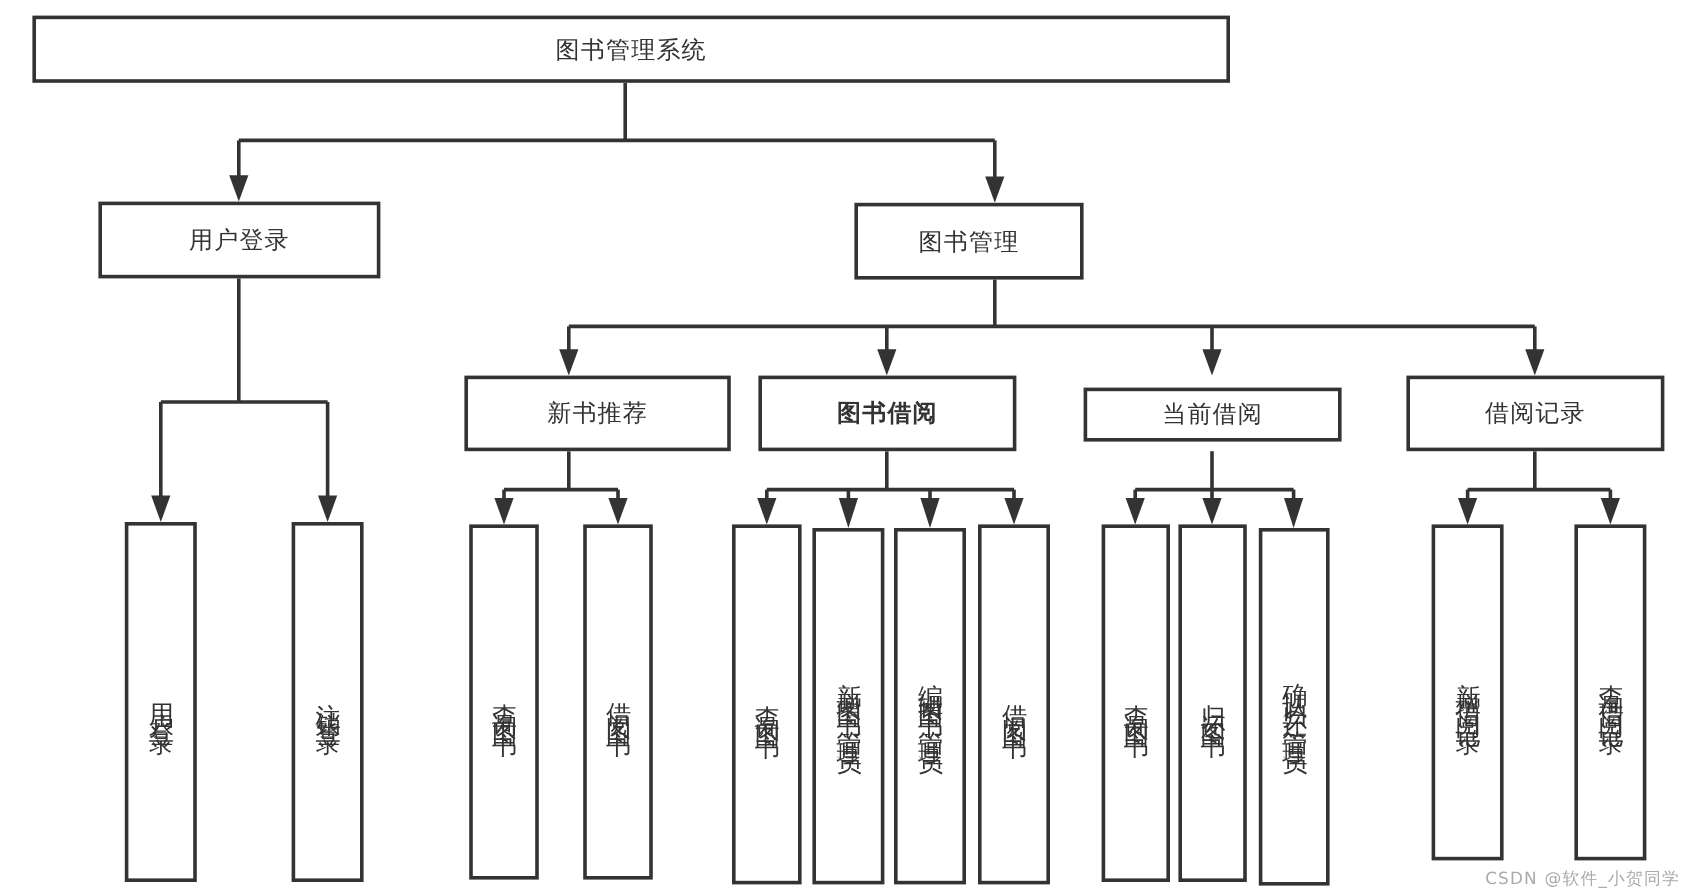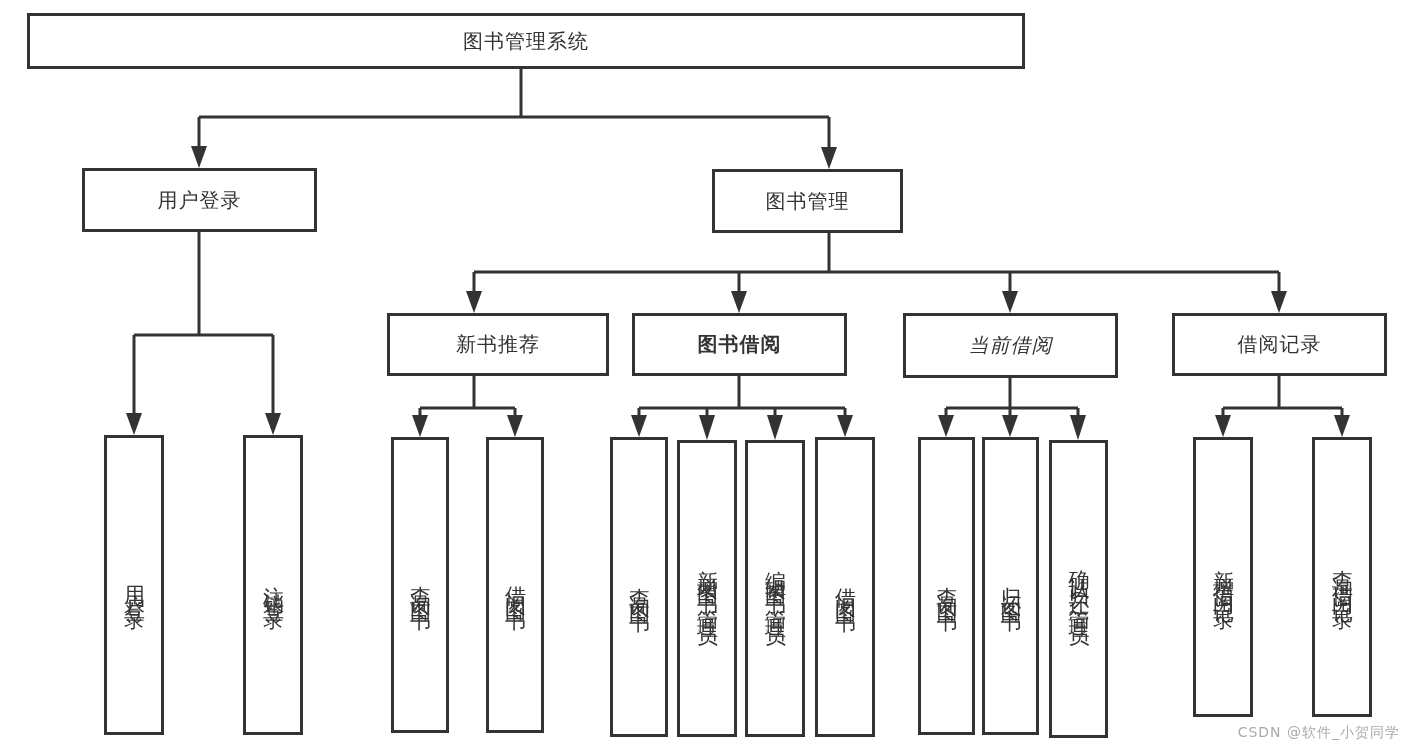--- a/index.html
+++ b/index.html
@@ -138,21 +138,21 @@
     </g>
   </svg>
 
   <div class="node" style="left:27px; top:13px; width:998px; height:56px;">图书管理系统</div>
 
   <div class="node" style="left:82px; top:168px; width:235px; height:64px;">用户登录</div>
   <div class="node" style="left:712px; top:169px; width:191px; height:64px;">图书管理</div>
 
   <div class="node" style="left:363px; top:313px; width:222px; height:63px;margin-left:24px;">新书推荐</div>
   <div class="node" style="left:632px; top:313px; width:215px; height:63px;font-weight:bold;">图书借阅</div>
-  <div class="node" style="left:903px; top:313px; width:215px; height:65px;font-style:italic;">当前借阅</div>
+  <div class="node" style="left:903px; top:323px; width:215px; height:45px;">当前借阅</div>
   <div class="node" style="left:1172px; top:313px; width:215px; height:63px;">借阅记录</div>
 
   <div class="leaf" style="left:104px; top:435px; width:60px; height:300px;">
     <span class="vtext">用户登录</span>
   </div>
   <div class="leaf" style="left:243px; top:435px; width:60px; height:300px;">
     <span class="vtext">注销登录</span>
   </div>
 
   <div class="leaf" style="left:391px; top:437px; width:58px; height:296px;">

